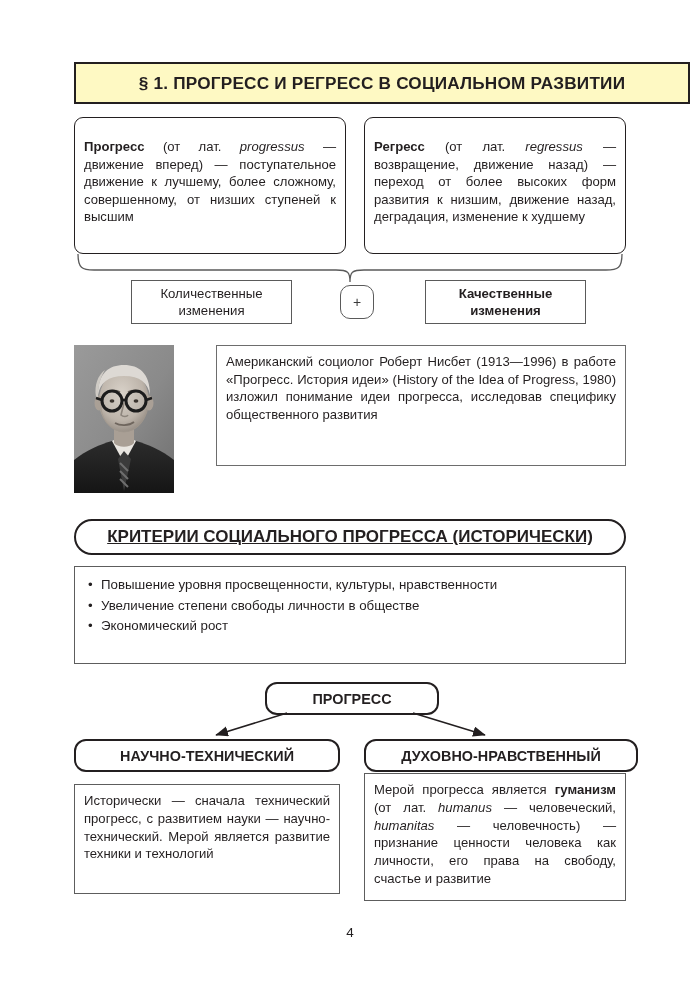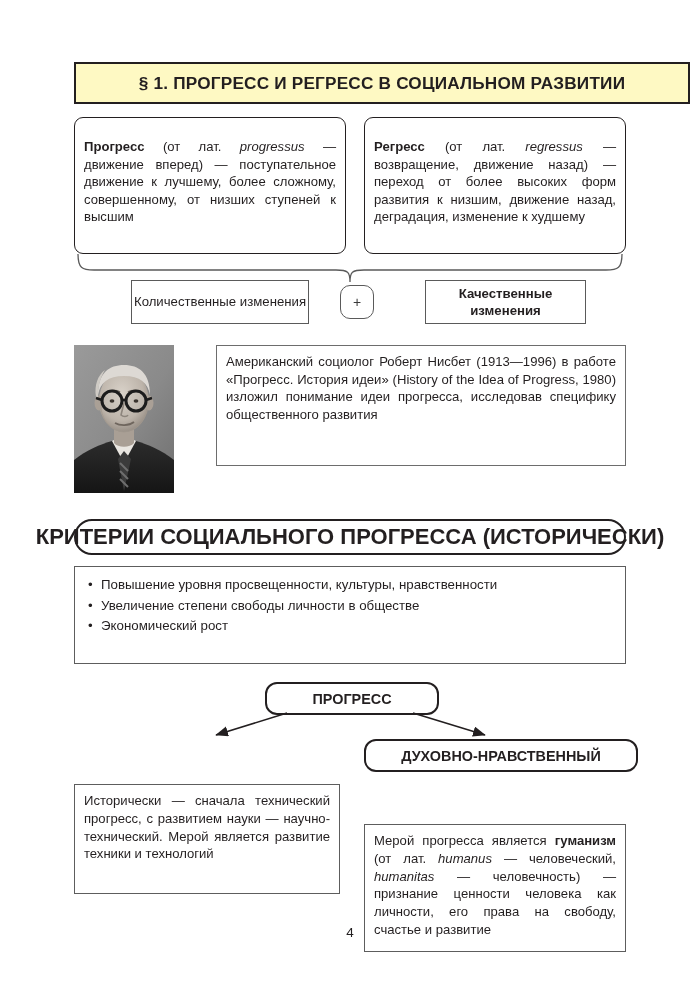--- a/index.html
+++ b/index.html
@@ -94,21 +94,21 @@
     display: flex;
     align-items: center;
     justify-content: center;
     text-align: center;
     font-size: 13.2px;
     line-height: 1.3;
   }
   #change-quant {
     left: 131px;
     top: 280px;
-    width: 178px;
+    width: 161px;
     height: 44px;
   }
   #change-qual {
     left: 425px;
     top: 280px;
     width: 161px;
     height: 44px;
     font-weight: bold;
   }
   #plus-node {
@@ -165,23 +165,24 @@
     height: 36px;
     box-sizing: border-box;
     border: 2.2px solid #231f20;
     border-radius: 18px;
     background: #fff;
     display: flex;
     align-items: center;
     justify-content: center;
   }
   #criteria-header span {
-    font-size: 22px;
+    font-size: 17px;
     font-weight: bold;
     white-space: nowrap;
+    text-decoration: underline;
   }
 
   
   #criteria-list {
     position: absolute;
     left: 74px;
     top: 566px;
     width: 552px;
     height: 98px;
     box-sizing: border-box;
@@ -271,21 +272,21 @@
     text-align-last: left;
   }
   #detail-sci {
     left: 74px;
     top: 784px;
     width: 266px;
     height: 110px;
   }
   #detail-spirit {
     left: 364px;
-    top: 824px;
+    top: 773px;
     width: 262px;
     height: 128px;
   }
   .detail-box b { font-weight: bold; }
   .detail-box i { font-style: italic; }
 
   
   #page-number {
     position: absolute;
     left: 0;
@@ -413,20 +414,23 @@
   <svg id="tree-arrows" viewBox="0 0 552 44">
     <defs>
       <marker id="arrowHead" markerWidth="9" markerHeight="9" refX="7.5" refY="3.2" orient="auto" markerUnits="strokeWidth">
         <path d="M0,0 L8,3.2 L0,6.4 Z" fill="#231f20"></path>
       </marker>
     </defs>
     <line x1="213" y1="8" x2="142" y2="30" stroke="#231f20" stroke-width="1.6" marker-end="url(#arrowHead)"></line>
     <line x1="339" y1="8" x2="411" y2="30" stroke="#231f20" stroke-width="1.6" marker-end="url(#arrowHead)"></line>
   </svg>
 
+  <div class="branch-node" id="node-sci">
+    <span>НАУЧНО-ТЕХНИЧЕСКИЙ</span>
+  </div>
   <div class="branch-node" id="node-spirit">
     <span>ДУХОВНО-НРАВСТВЕННЫЙ</span>
   </div>
 
   <div class="detail-box" id="detail-sci">
     <span>Исторически — сначала технический прогресс, с развитием науки — научно-технический. Мерой является развитие техники и технологий</span>
   </div>
 
   <div class="detail-box" id="detail-spirit">
     <span>Мерой прогресса является </span><b>гуманизм</b><span> (от лат. </span><i>humanus</i><span> — человеческий, </span><i>humanitas</i><span> — человечность) — признание ценности человека как личности, его права на свободу, счастье и развитие</span>

